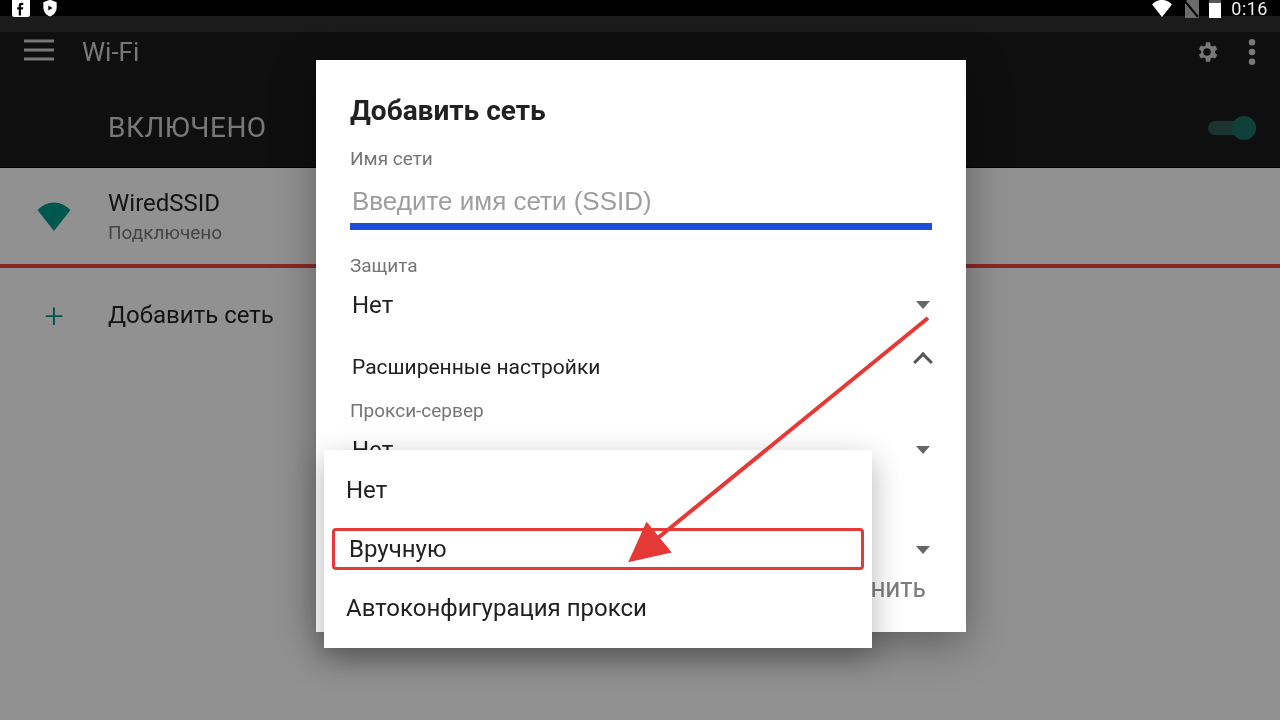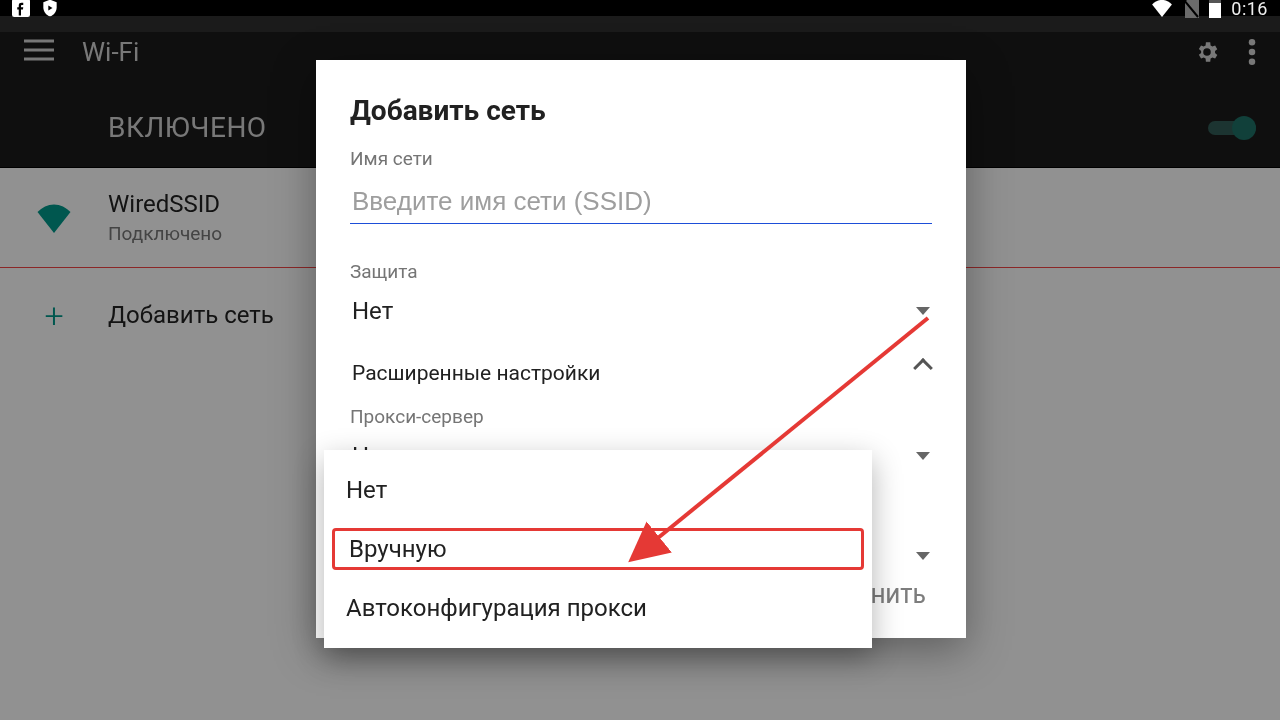--- a/index.html
+++ b/index.html
@@ -68,21 +68,21 @@
     background:#1e6e64; border-radius:50%;
   }
 
   
   .net-row {
     height: 100px;
     background: #fafafa;
     display:flex;
     align-items:center;
     padding: 0 24px;
-    border-bottom: 1px solid #ef4444;
+    border-bottom: 4px solid #ef4444;
   }
   .net-row .icon { width: 60px; display:flex; justify-content:center; }
   .net-row .txt { margin-left: 24px; }
   .net-row .name { font-size: 24px; color:#212121; }
   .net-row .sub  { font-size: 19px; color:#757575; margin-top:4px; }
 
   .add-row {
     height: 94px;
     background: #fafafa;
     display:flex;
@@ -107,21 +107,21 @@
     background:#fff;
     z-index: 6;
     box-shadow: 0 12px 40px rgba(0,0,0,0.35);
     padding: 34px 34px 34px 34px;
   }
   .dialog h2 { font-size: 28px; font-weight: 700; color:#212121; margin-bottom: 20px; }
   .dialog .field-label { font-size: 19px; color:#757575; margin-top: 12px; }
   .dialog input.ssid {
     width: 100%;
     border: none;
-    border-bottom: 1px solid #1d4ed8;
+    border-bottom: 7px solid #1d4ed8;
     font-size: 26px;
     padding: 10px 2px 6px 2px;
     outline: none;
     margin-top: 6px;
     color: #212121;
     caret-color: #009688;
     background: transparent;
   }
   .dialog input.ssid::placeholder { color:#9e9e9e; }
   .dialog .select-row {
@@ -280,21 +280,21 @@
 </div>
 
 <div class="scrim"></div>
 
 <div class="dialog">
   <h2>Добавить сеть</h2>
 
   <div class="field-label">Имя сети</div>
   <input class="ssid" type="text" autofocus="" placeholder="Введите имя сети (SSID)" style="">
 
-  <div class="field-label" style="margin-top:36px;">Защита</div>
+  <div class="field-label" style="margin-top:24px;">Защита</div>
   <div class="select-row">
     <span>Нет</span>
     <span class="caret-down"></span>
   </div>
 
   <div class="expand-row">
     <span>Расширенные настройки</span>
     <span class="chev-up"></span>
   </div>
 

